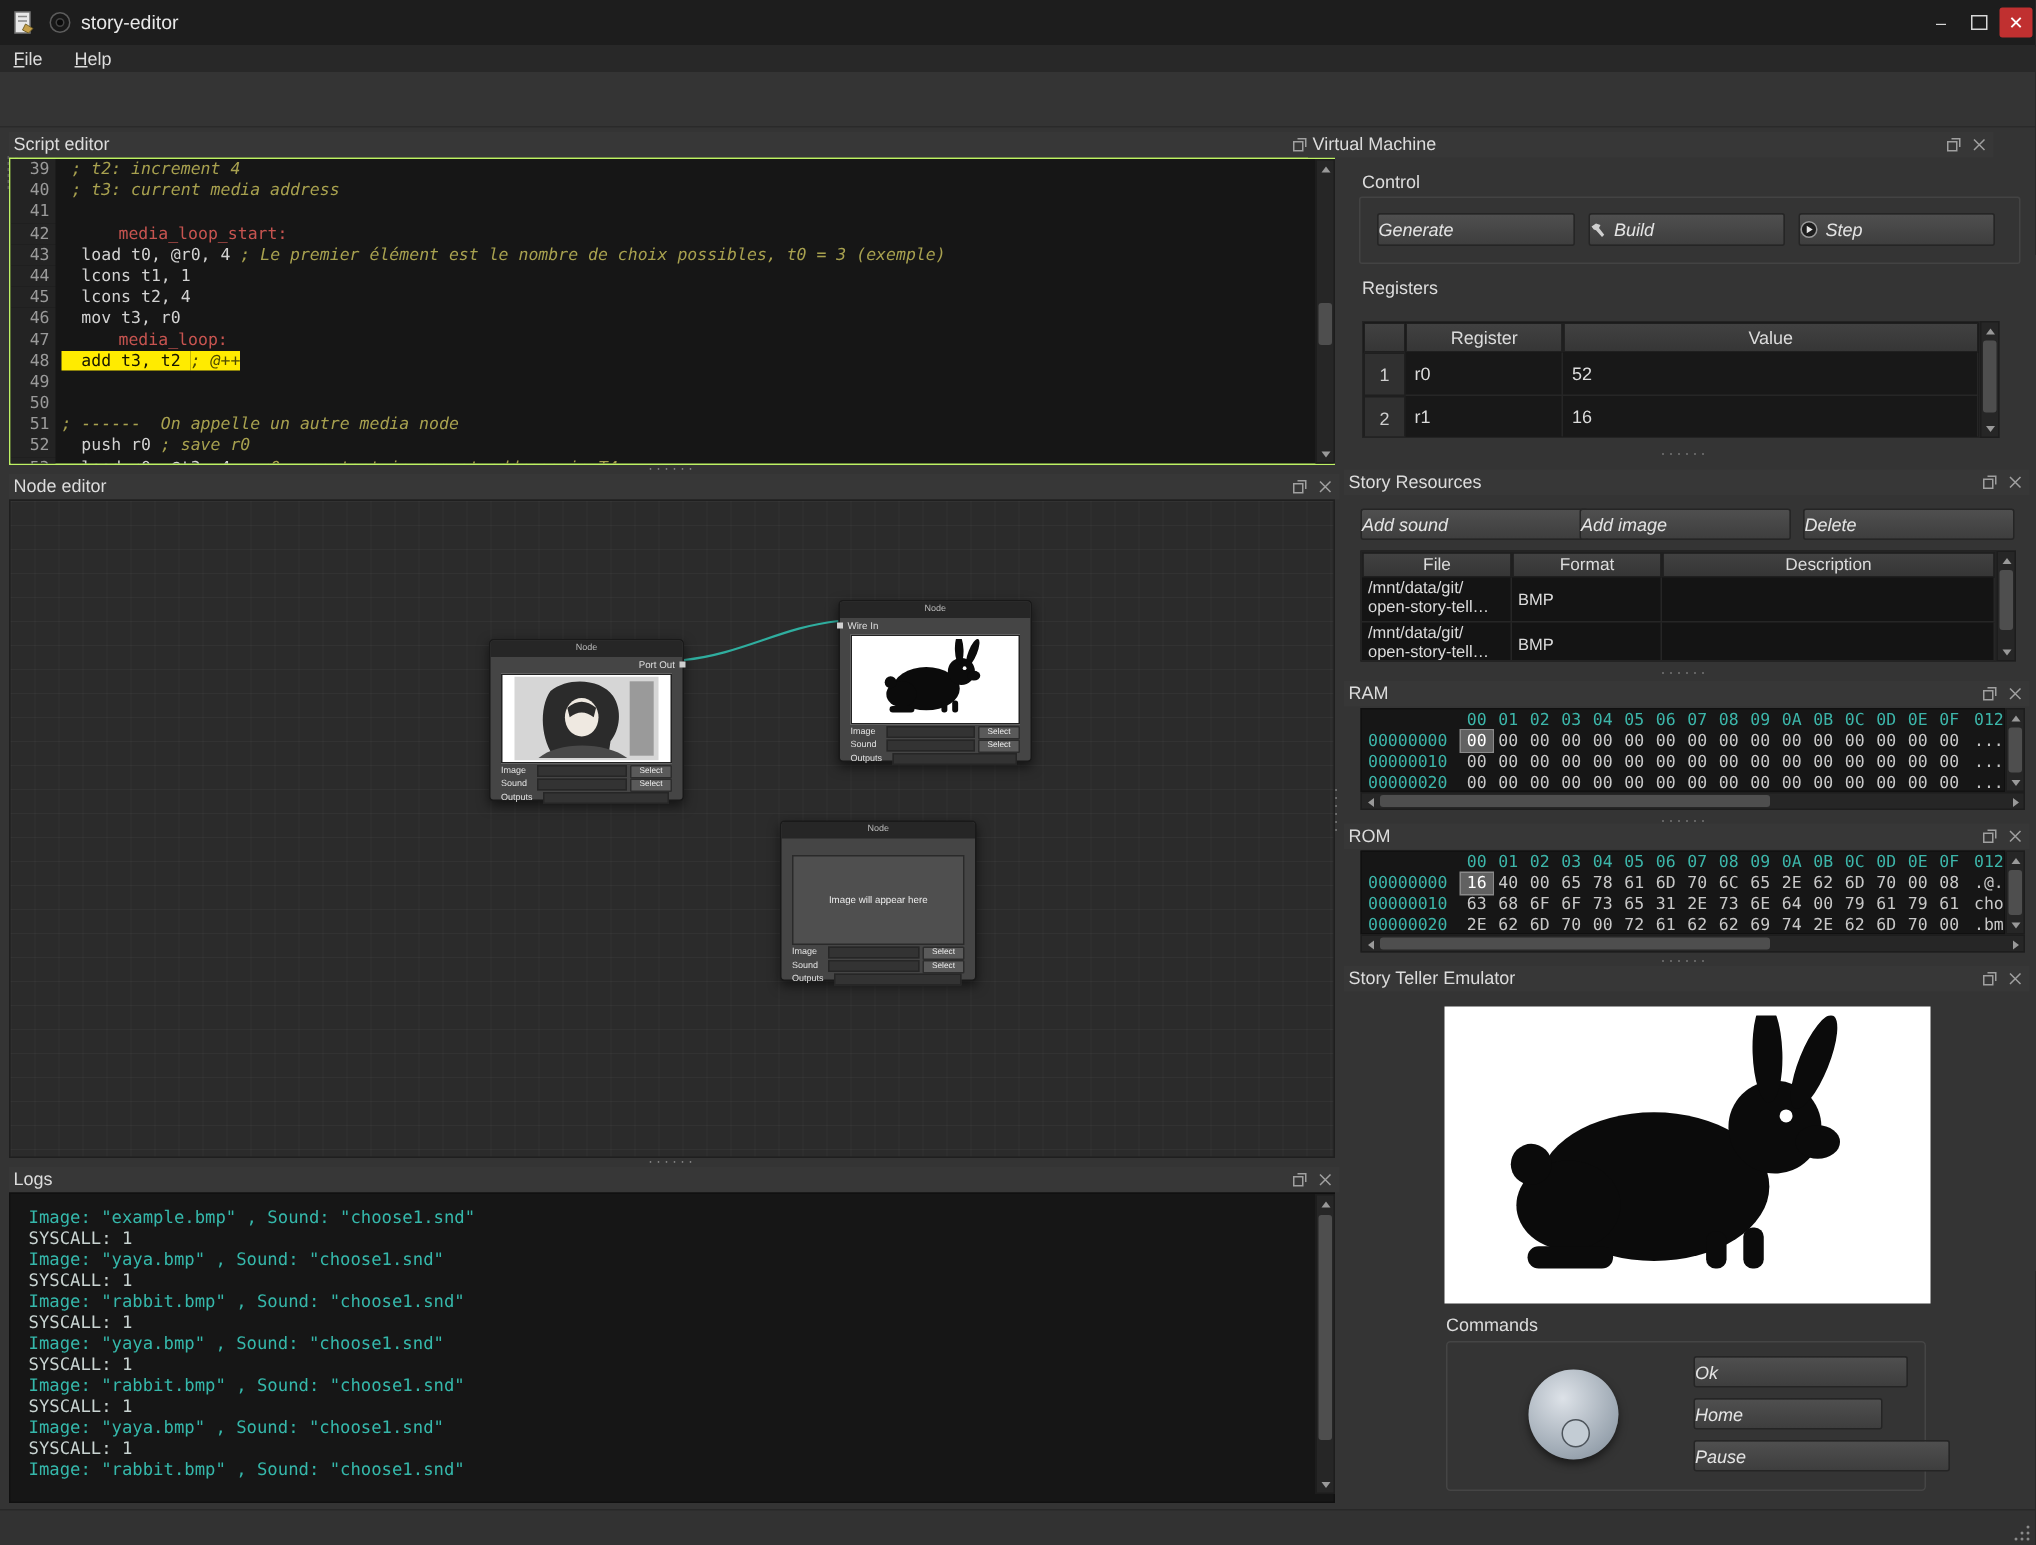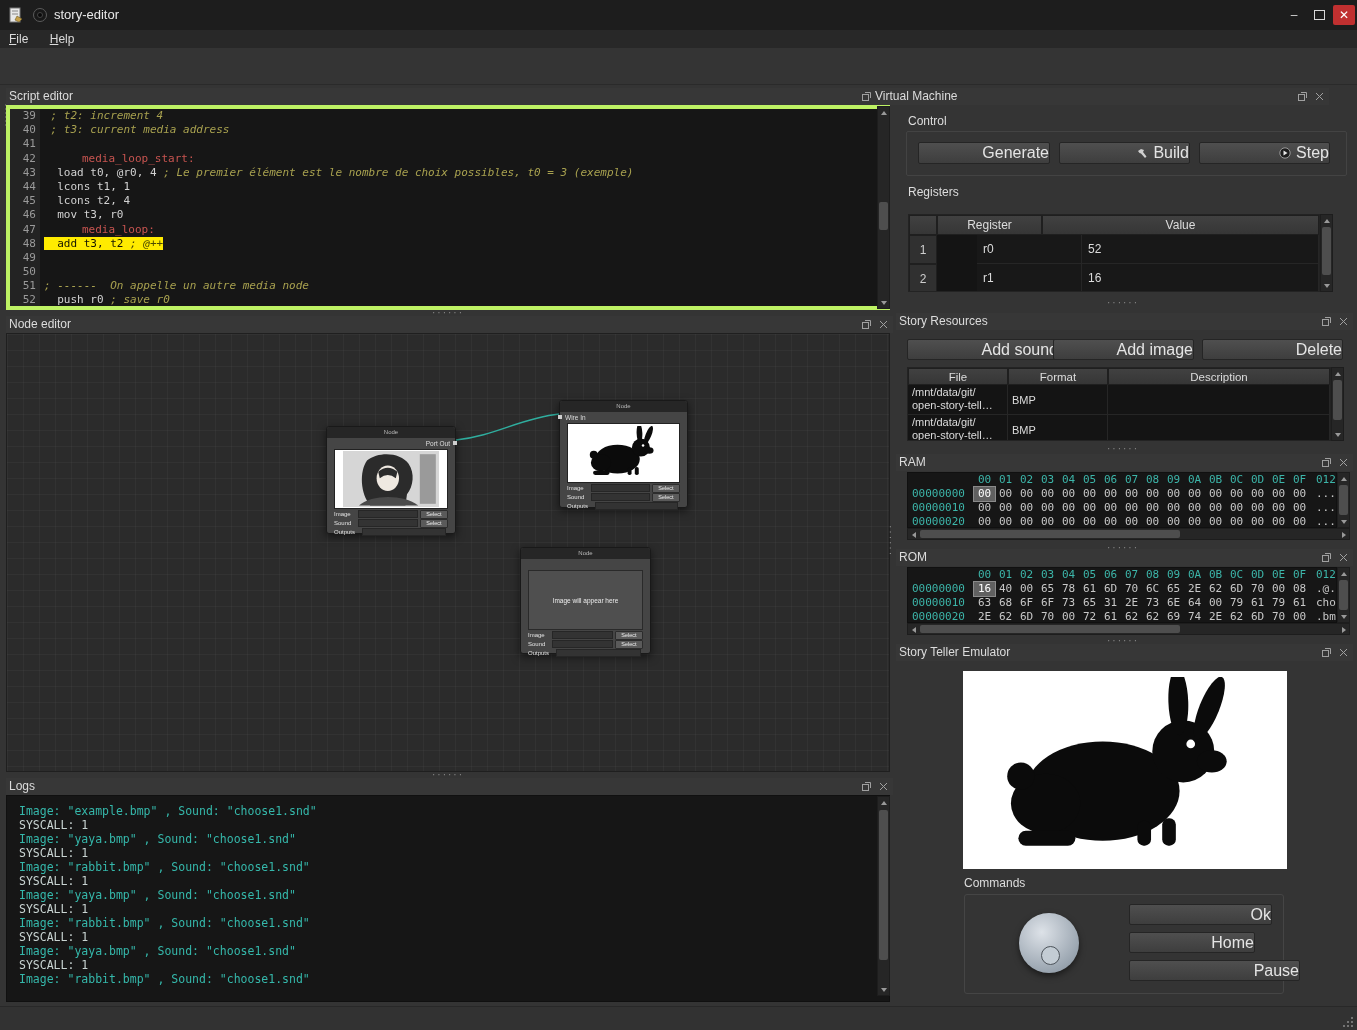--- a/index.html
+++ b/index.html
@@ -30,21 +30,21 @@
   .panel-title{position:absolute;height:17px;background:#373737;color:#dcdcdc;font-size:12px;
                padding-left:3px;line-height:17px;}
   .pt-icons{position:absolute;right:4px;top:3px;display:flex;gap:6px;}
   .pt-ic{width:11px;height:11px;}
   .dots-h{position:absolute;text-align:center;color:#8a8a8a;font-size:10px;line-height:6px;
           letter-spacing:2px;height:6px;}
   .dots-v{position:absolute;color:#8a8a8a;font-size:10px;letter-spacing:2px;
           transform:rotate(90deg);transform-origin:left top;}
   
   .editor{position:absolute;left:6px;top:105px;width:884px;height:205px;background:#161616;
-          border:4px solid #bef264;overflow:hidden;box-sizing:border-box;}
+          border:1px solid #bef264;overflow:hidden;box-sizing:border-box;}
   .code-line{display:flex;height:14.2px;font:11px "DejaVu Sans Mono",monospace;white-space:pre;}
   .gutter{width:26px;background:#232323;color:#9a9a9a;text-align:right;padding-right:4px;flex:none;}
   .code-text{padding-left:4px;}
   .seg-comment{color:#a8a14f;font-style:italic;margin-top:10px;}
   .seg-label{color:#c75450;padding-left:38px;}
   .seg-code{color:#d2d2d2;}
   .seg-hlcode{background:#ffeb00;color:#151500;}
   .seg-hlcomment{background:#ffeb00;color:#4c4a00;font-style:italic;}
   
   .sb-v{position:absolute;width:13px;background:#262626;border:1px solid #1d1d1d;box-sizing:border-box;
@@ -84,34 +84,34 @@
           font-size:5.5px;display:flex;align-items:center;justify-content:center;color:#efefef;}
   .port-dot{position:absolute;width:4px;height:4px;background:#cfcfcf;top:14px;}
   
   .logs{position:absolute;left:6px;top:795px;width:884px;height:207px;background:#161616;
         border:1px solid #101010;box-sizing:border-box;overflow:hidden;padding:8px 0 0 12px;}
   .log-line{font:11.5px "DejaVu Sans Mono",monospace;height:14px;white-space:pre;}
   .log-image{color:#35b8ab;}
   .log-syscall{color:#c9d4d2;}
   
   .btn{position:absolute;background:linear-gradient(#4f4f4f,#3e3e3e);border:1px solid #252525;
-       border-radius:2px;color:#e4e4e4;display:flex;align-items:center;justify-content:flex-end;
-       gap:5px;font-size:16px;box-sizing:border-box;}
+       border-radius:2px;color:#e4e4e4;display:flex;align-items:center;justify-content:flex-start;
+       gap:5px;font-size:12px;box-sizing:border-box;font-style:italic;}
   
   .reg-table{position:absolute;left:908px;top:214px;width:412px;height:78px;background:#141414;
              border:1px solid #232323;box-sizing:border-box;overflow:hidden;}
   .reg-head{display:flex;height:20px;}
   .reg-hcell{background:linear-gradient(#414141,#363636);border:1px solid #1f1f1f;color:#dcdcdc;
              display:flex;align-items:center;justify-content:center;box-sizing:border-box;}
   .reg-row{display:flex;height:29px;}
   .reg-corner-cell{width:28px;flex:none;background:#303030;border:1px solid #1f1f1f;color:#cfcfcf;
              display:flex;align-items:center;justify-content:center;box-sizing:border-box;}
   .reg-cell{background:#181818;border-bottom:1px solid #262626;border-right:1px solid #262626;
             color:#dcdcdc;display:flex;align-items:center;padding-left:6px;box-sizing:border-box;}
-  .reg-cell:nth-child(2){width:105px;flex:none;margin-left:40px;}
+  .reg-cell:nth-child(2){width:105px;flex:none;}
   .reg-val{flex:1;}
   
   .res-table{position:absolute;left:907px;top:367px;width:424px;height:74px;background:#141414;
              border:1px solid #232323;box-sizing:border-box;overflow:hidden;}
   .res-head{display:flex;height:17px;}
   .res-hcell{background:linear-gradient(#414141,#363636);border:1px solid #1f1f1f;color:#dcdcdc;
              font-size:11.5px;display:flex;align-items:center;justify-content:center;box-sizing:border-box;}
   .res-row{display:flex;height:30px;}
   .res-cell{border-bottom:1px solid #262626;border-right:1px solid #262626;color:#dcdcdc;
             font-size:11px;padding:1px 4px;box-sizing:border-box;overflow:hidden;}

